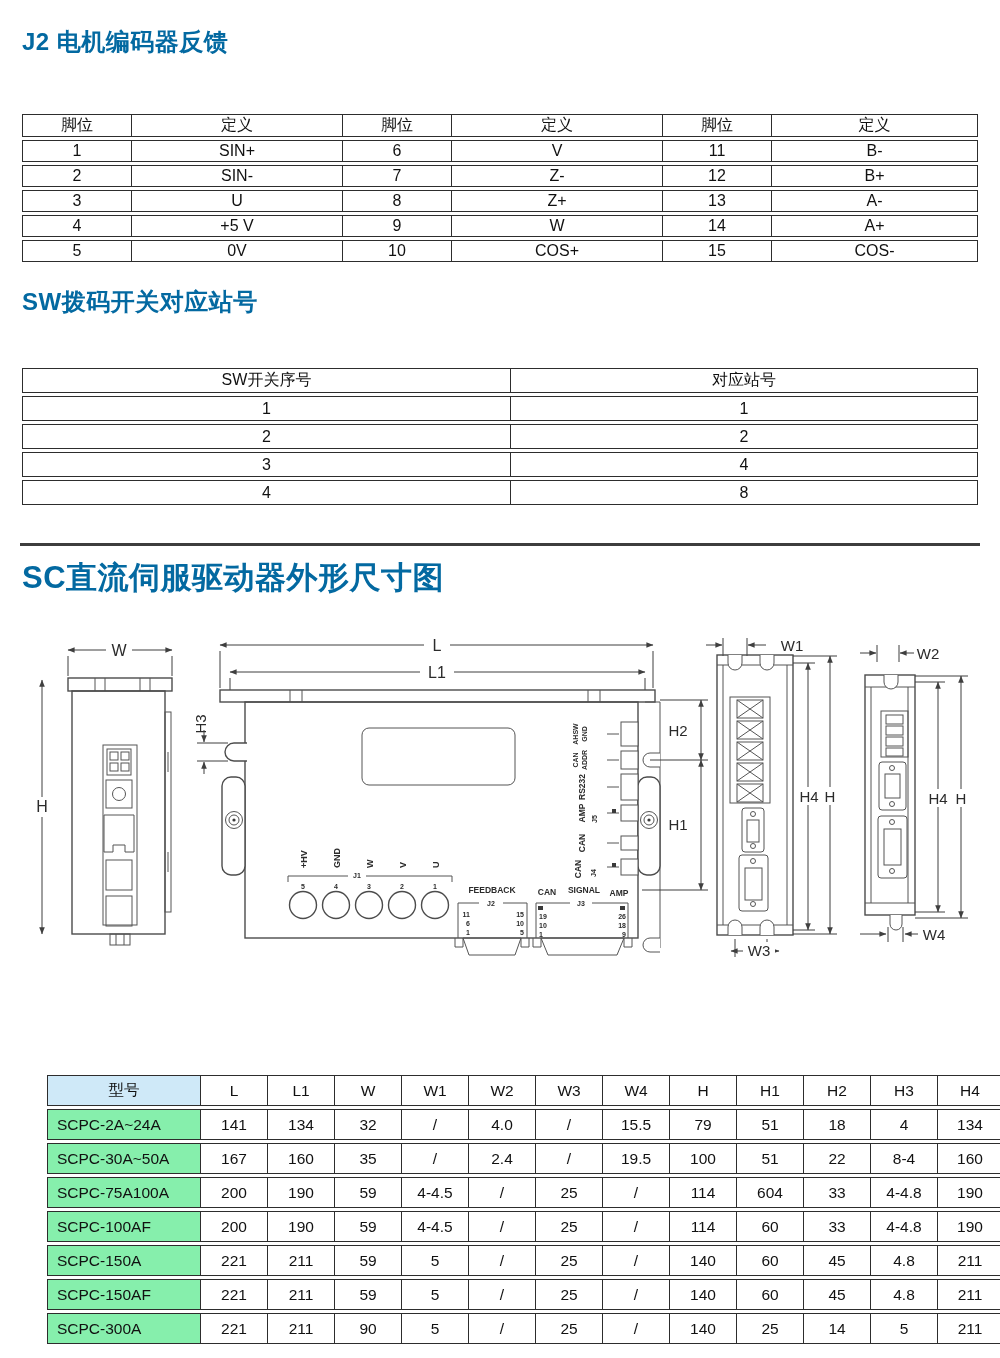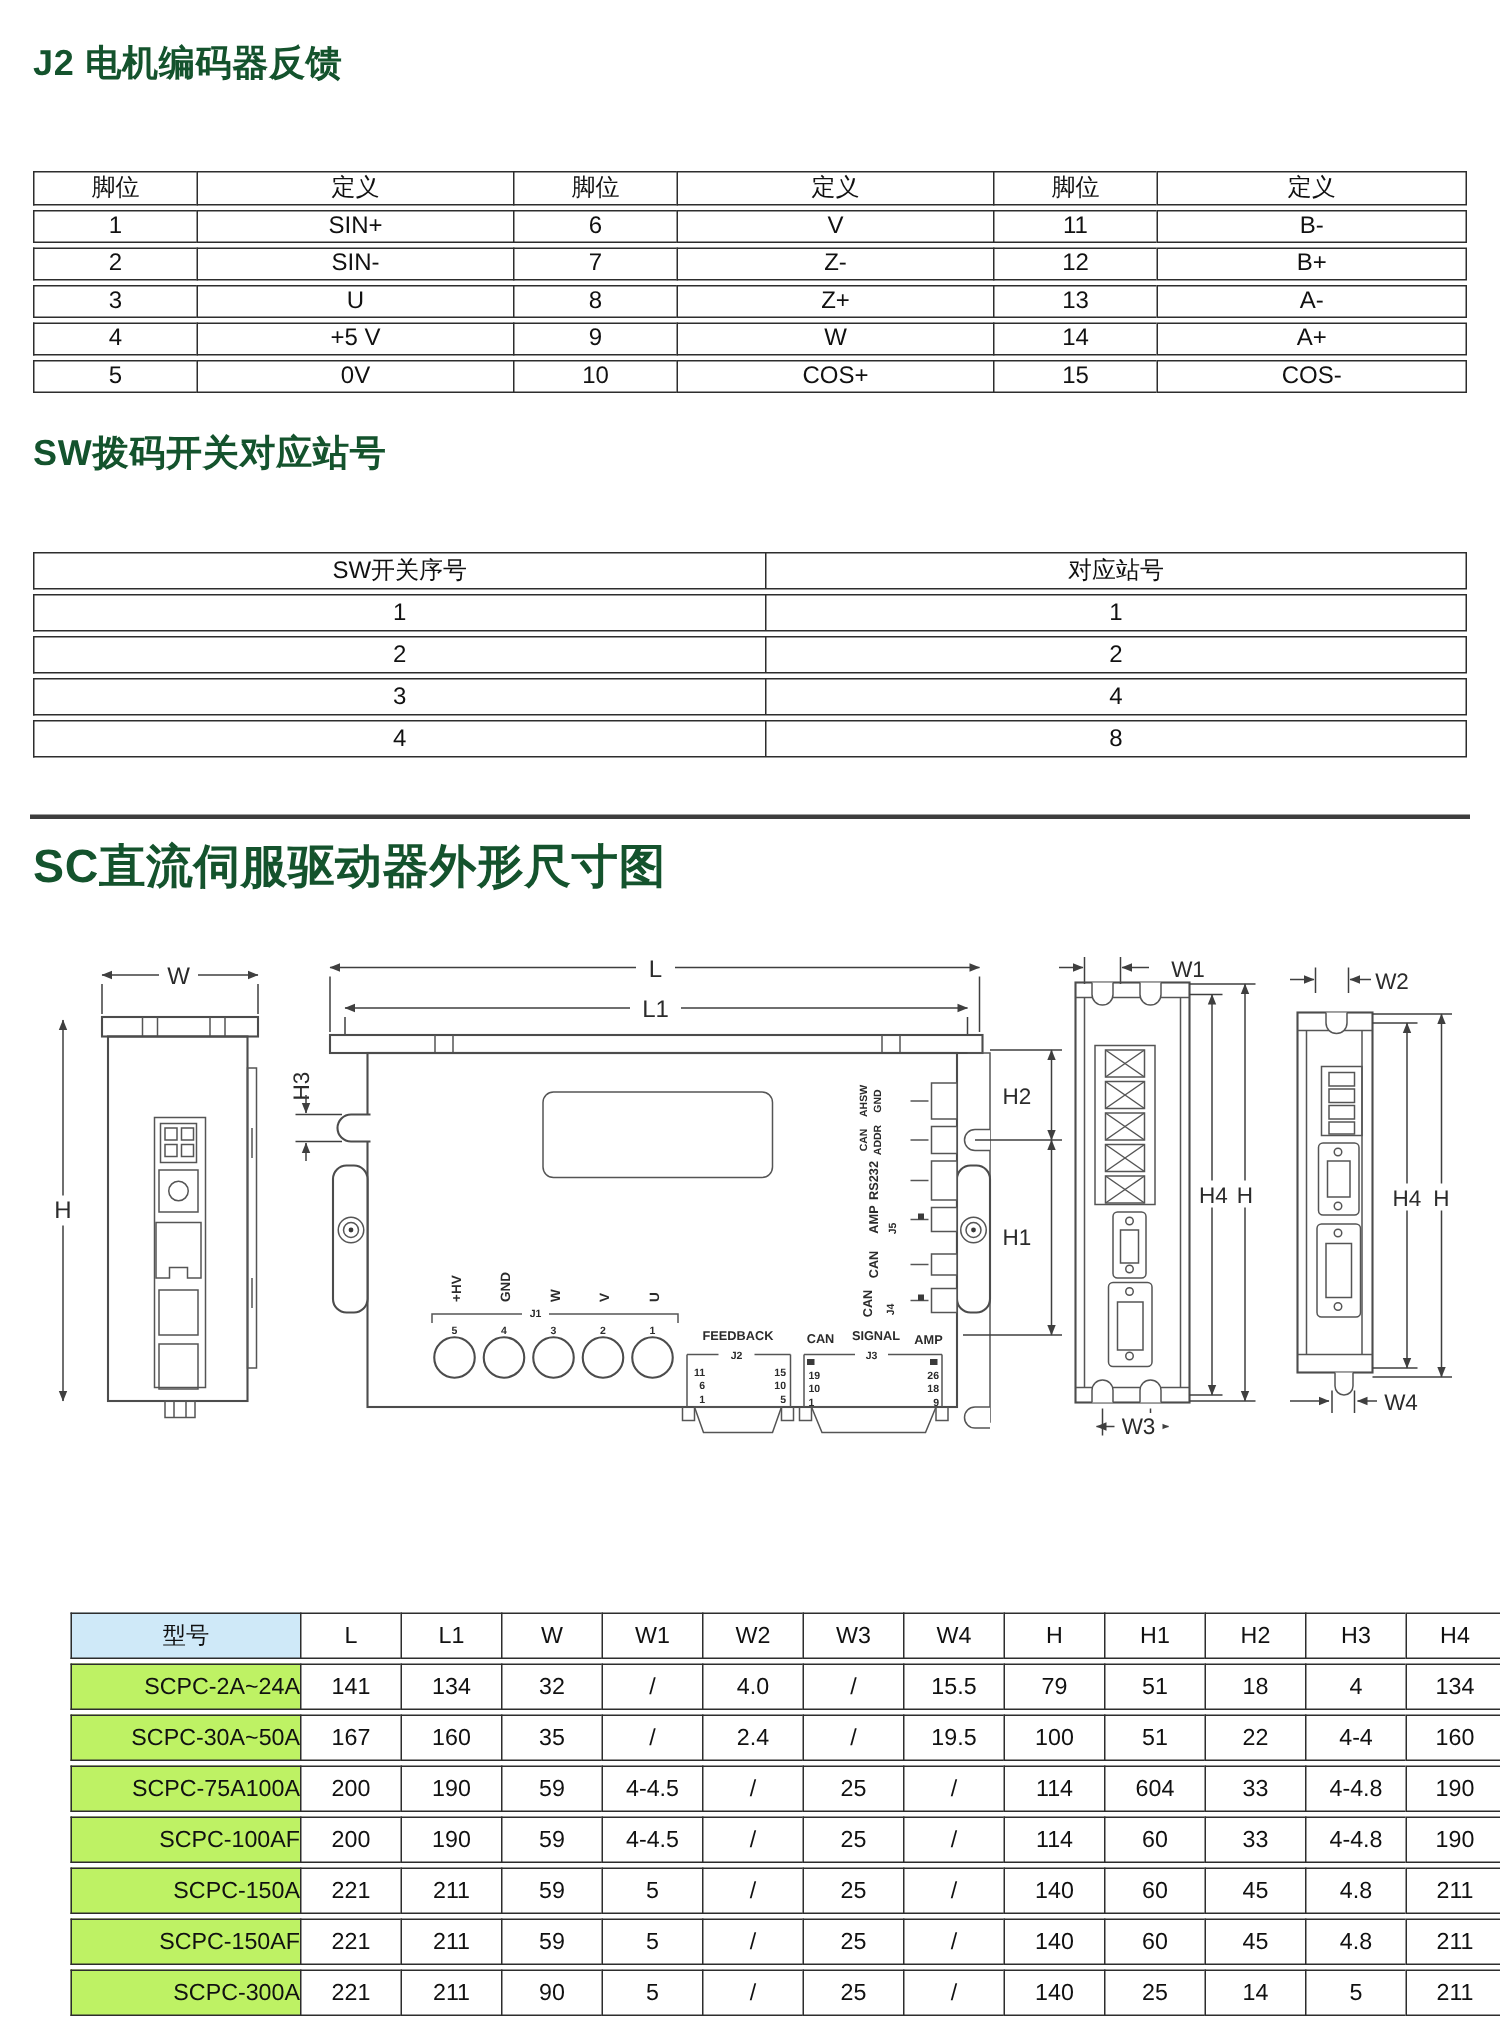--- a/index.html
+++ b/index.html
@@ -3,35 +3,35 @@
 <meta charset="utf-8">
 <style>
   * { margin:0; padding:0; box-sizing:border-box; }
   html,body { background:#fff; }
   body {
     width:1000px; height:1358px; position:relative;
     font-family:"Liberation Sans","DejaVu Sans",sans-serif;
     color:#1c1c1c; overflow:hidden;
   }
   .abs { position:absolute; }
-  .heading { color:#14532d; font-weight:bold; letter-spacing:0.5px; }
+  .heading { color:#0369a1; font-weight:bold; letter-spacing:0.5px; }
   .h-small { font-size:24px; }
   .h-big { font-size:31px; }
   table.doc { border-collapse:separate; border-spacing:0 3px; table-layout:fixed; background:#fff;margin-top:36px; }
   table.doc th, table.doc td {
     border-top:1.5px solid #2d2d2d; border-bottom:1.5px solid #2d2d2d; border-left:1.5px solid #2d2d2d;
     text-align:center; vertical-align:middle; font-weight:normal; color:#111;
     overflow:hidden; white-space:nowrap;
   }
   table.doc th:last-child, table.doc td:last-child { border-right:1.5px solid #2d2d2d; }
   table.enc  th, table.enc  td { height:22px; font-size:16px; }
   table.swt  th, table.swt  td { height:25px; font-size:16px; }
   table.size th, table.size td { height:31px; font-size:15.5px; }
   table.size th:first-child { background:#cfe9f8; }
-  table.size td:first-child { background:#bef264; text-align:right; padding-left:9px; }
+  table.size td:first-child { background:#86efac; text-align:left; padding-left:9px; }
   .divider { background:#3d3d3d; height:3px; }
   svg { font-family:"Liberation Sans","DejaVu Sans",sans-serif; }
   .ln  { stroke:#4c4c4c; stroke-width:1.4; fill:none; }
   .lnf { stroke:#4c4c4c; stroke-width:1.4; fill:#fff; }
   .ln2 { stroke:#555;    stroke-width:1;   fill:none; }
   .ln2f{ stroke:#555;    stroke-width:1;   fill:#fff; }
   .dim { stroke:#3f3f3f; stroke-width:1;   fill:none; }
   .dk  { fill:#3a3a3a; stroke:none; }
   text { fill:#2b2b2b; }
   .t16 { font-size:16px; }
@@ -493,21 +493,21 @@
         <td>167</td>
         <td>160</td>
         <td>35</td>
         <td>/</td>
         <td>2.4</td>
         <td>/</td>
         <td>19.5</td>
         <td>100</td>
         <td>51</td>
         <td>22</td>
-        <td>4-4</td>
+        <td>8-4</td>
         <td>160</td>
       </tr>
       <tr>
         <td>SCPC-75A100A</td>
         <td>200</td>
         <td>190</td>
         <td>59</td>
         <td>4-4.5</td>
         <td>/</td>
         <td>25</td>

